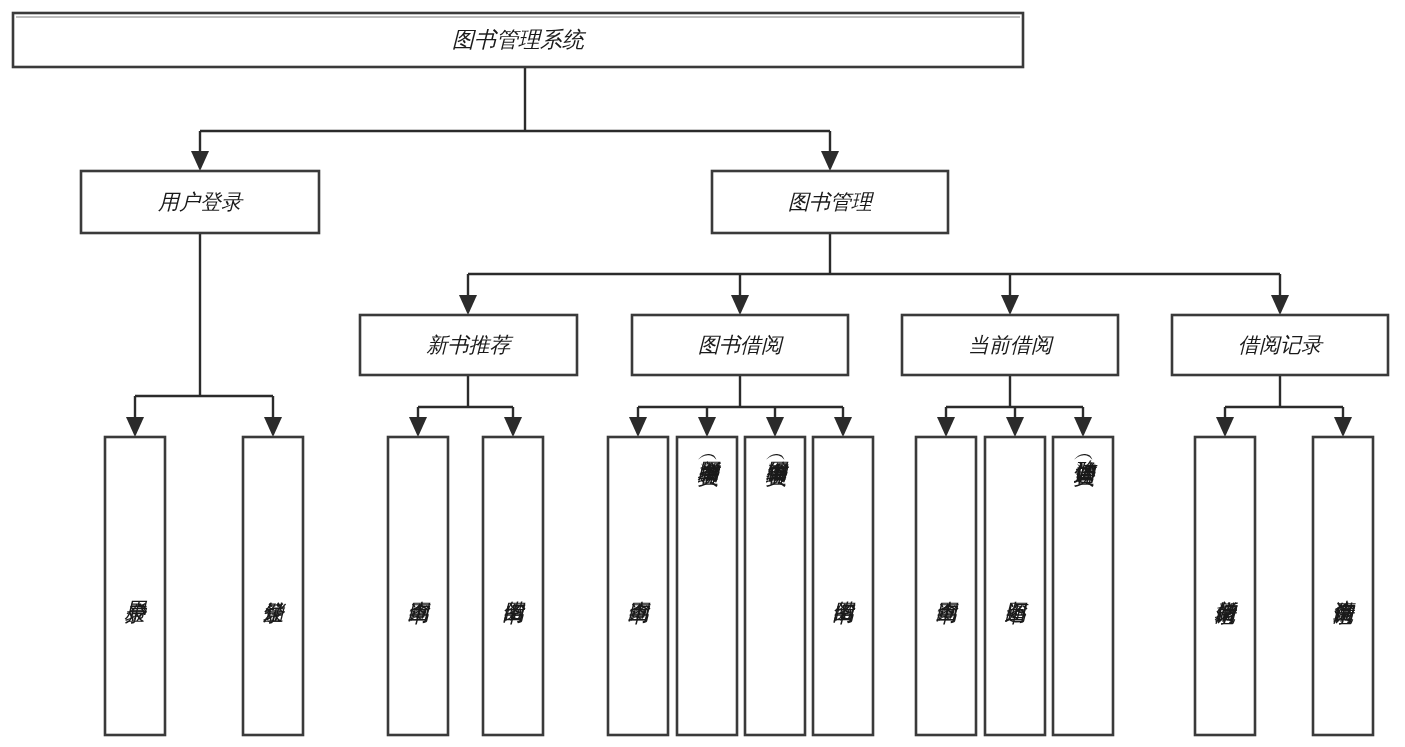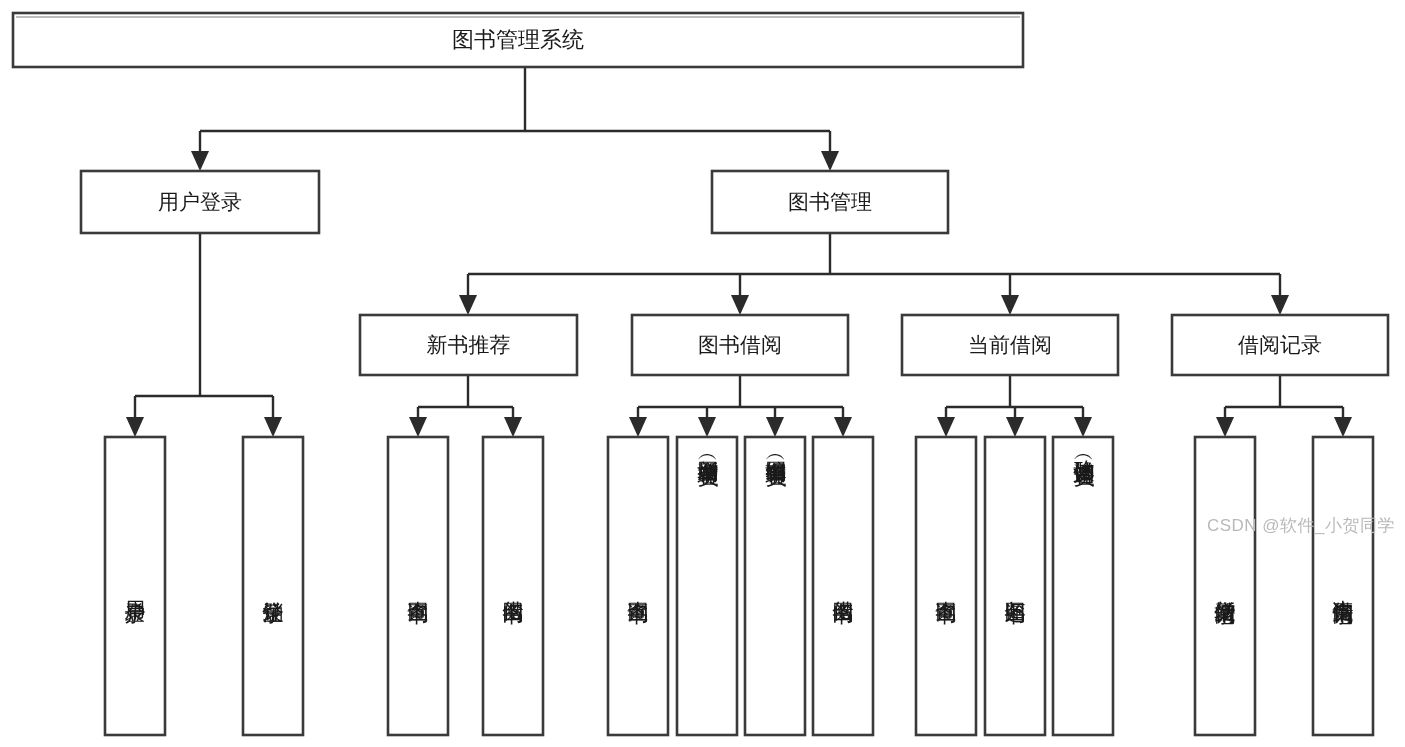--- a/index.html
+++ b/index.html
@@ -11,20 +11,21 @@
     width: 1405px;
     height: 747px;
     font-family: "Liberation Sans", "DejaVu Sans", sans-serif;
     overflow: hidden;
     position: relative;
   }
   #diagram-root {
     position: relative;
     width: 1405px;
     height: 541px;
+    font-style: italic;
   }
   svg#tree-svg {
     position: absolute;
     top: 0;
     left: 0;
     width: 1405px;
     height: 747px;
   }
   .node-box {
     fill: #ffffff;
@@ -192,14 +193,13 @@
       <div class="leaf-label" style="left: 695px; top: 443px; height: 286px; width: 24px;">新增图书（管理员）</div>
       <div class="leaf-label" style="left: 763px; top: 443px; height: 286px; width: 24px;">编辑图书（管理员）</div>
       <div class="leaf-label" style="left: 831px; top: 443px; height: 286px; width: 24px; display: flex; align-items: center; justify-content: center;">借阅图书</div>
       <div class="leaf-label" style="left: 934px; top: 443px; height: 286px; width: 24px; display: flex; align-items: center; justify-content: center;">查询图书</div>
       <div class="leaf-label" style="left: 1003px; top: 443px; height: 286px; width: 24px; display: flex; align-items: center; justify-content: center;">归还图书</div>
       <div class="leaf-label" style="left: 1071px; top: 443px; height: 286px; width: 24px;">确认归还（管理员）</div>
       <div class="leaf-label" style="left: 1213px; top: 443px; height: 286px; width: 24px; display: flex; align-items: center; justify-content: center;">新增借阅记录</div>
       <div class="leaf-label" style="left: 1331px; top: 443px; height: 286px; width: 24px; display: flex; align-items: center; justify-content: center;">查询借阅记录</div>
     </div>
 
-  <div class="watermark">CSDN @软件_小贺同学</div>
 </div>
 
 </body></html>

